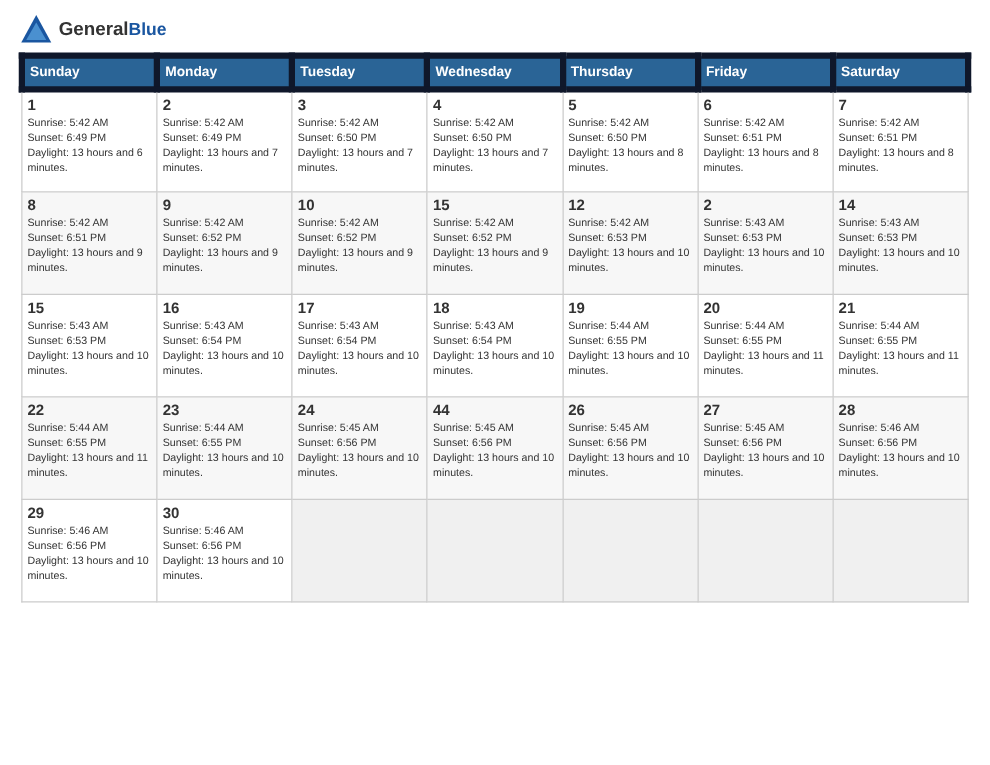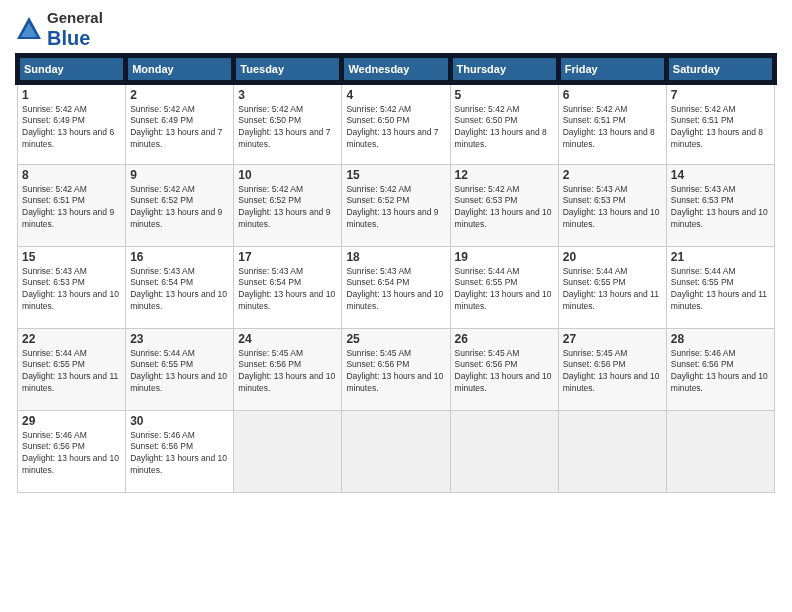--- a/index.html
+++ b/index.html
@@ -21,30 +21,30 @@
       justify-content: space-between;
       align-items: flex-start;
       margin-bottom: 4px;
     }
     .logo-area {
       display: flex;
       align-items: center;
     }
     .logo-text {
       display: flex;
-      flex-direction: column;
+      flex-direction: row;
       line-height: 1.1;
     }
     .logo-general {
       font-size: 15px;
       font-weight: bold;
       color: #333;
     }
     .logo-blue {
-      font-size: 20px;
+      font-size: 14px;
       font-weight: bold;
       color: #1a56a0;
     }
     .logo-icon {
       width: 28px;
       height: 28px;
       margin-right: 4px;
     }
     .title-area {
       text-align: right;
@@ -228,21 +228,21 @@
       </td>
           <td>
         <span class="day-num">23</span>
         <span class="cell-text">Sunrise: 5:44 AM<br>Sunset: 6:55 PM<br>Daylight: 13 hours and 10 minutes.</span>
       </td>
           <td>
         <span class="day-num">24</span>
         <span class="cell-text">Sunrise: 5:45 AM<br>Sunset: 6:56 PM<br>Daylight: 13 hours and 10 minutes.</span>
       </td>
           <td>
-        <span class="day-num">25</span>
+        <span class="day-num">44</span>
         <span class="cell-text">Sunrise: 5:45 AM<br>Sunset: 6:56 PM<br>Daylight: 13 hours and 10 minutes.</span>
       </td>
           <td>
         <span class="day-num">26</span>
         <span class="cell-text">Sunrise: 5:45 AM<br>Sunset: 6:56 PM<br>Daylight: 13 hours and 10 minutes.</span>
       </td>
           <td>
         <span class="day-num">27</span>
         <span class="cell-text">Sunrise: 5:45 AM<br>Sunset: 6:56 PM<br>Daylight: 13 hours and 10 minutes.</span>
       </td>

